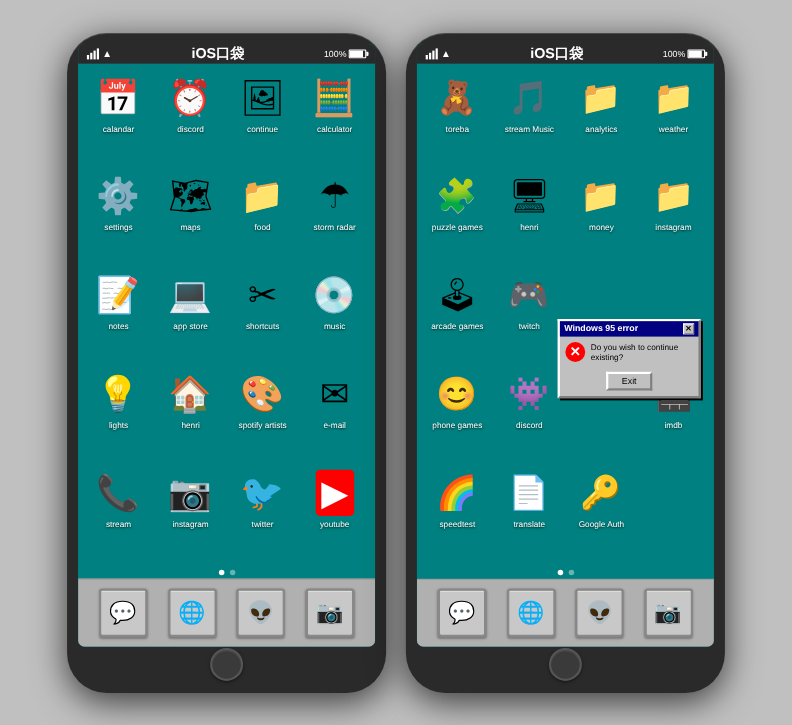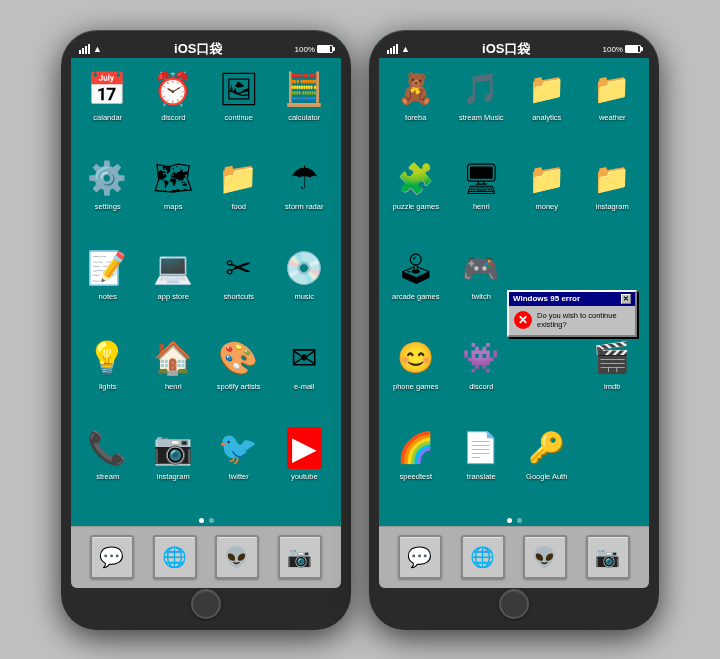--- a/index.html
+++ b/index.html
@@ -541,20 +541,23 @@
           <div style="grid-column: span 2; position: relative;">
             <div class="win95-dialog">
               <div class="win95-title-bar">
                 <span>Windows 95 error</span>
                 <div class="win95-close">✕</div>
               </div>
               <div class="win95-body">
                 <div class="win95-error-icon">✕</div>
                 <div class="win95-message">Do you wish to continue existing?</div>
               </div>
+              <div class="win95-footer">
+                <button class="win95-btn">Exit</button>
+              </div>
             </div>
           </div>
 
           <div class="app-icon">
             <div class="icon-img">
               <span style="font-size:30px">😊</span>
             </div>
             <span class="icon-label">phone games</span>
           </div>
           <div class="app-icon">

